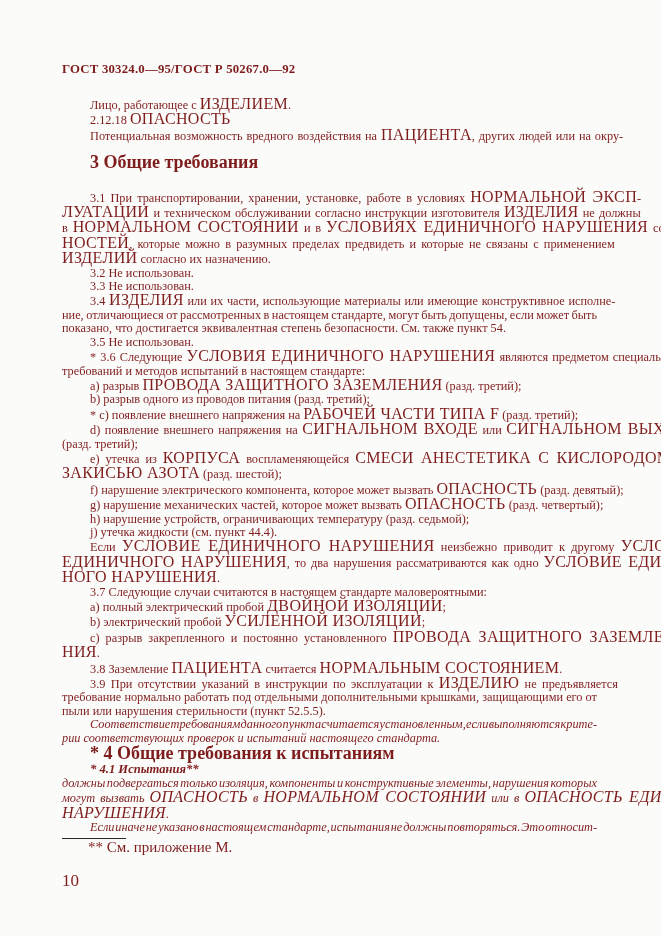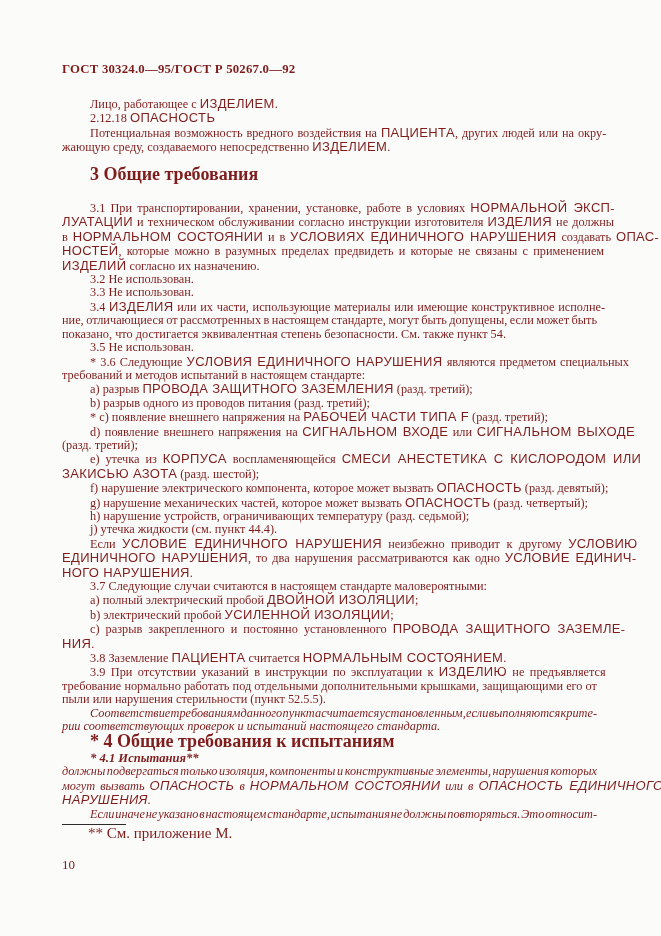--- a/index.html
+++ b/index.html
@@ -22,22 +22,22 @@
     letter-spacing:0.2px;
   }
   .block{margin:0;}
   .line{
     font-size:12.3px;
     line-height:13.4px;
     white-space:nowrap;
   }
   .line.ind{padding-left:28px;}
   .caps{
-    font-family:Liberation Sans, sans-serif;
-    font-size:13px;
+    font-family:Liberation Serif, serif;
+    font-size:16px;
     letter-spacing:0.35px;
   }
   .block.italic .line{font-style:italic;}
   .block.heading-major .line,
   .block.heading-chapter .line{
     font-weight:bold;font-size:18px;
   }
   .block.heading-sub .line{
     font-weight:bold;font-style:italic;font-size:12.6px;
   }
@@ -48,40 +48,39 @@
     margin-top:3px;
     width:64px;height:0;
     border-top:1.2px solid #2a2a2a;
   }
   .footnote{
     padding-left:26px;
     font-size:15px;line-height:13px;
     margin-top:2px;
   }
   .page-number{
-    font-size:13px;
+    font-size:17px;
     margin-top:17px;
   }
 </style>
 </head>
 <body>
 
 <div class="page">
   <div class="doc">
     <div class="doc-header">ГОСТ 30324.0—95/ГОСТ Р 50267.0—92</div>
     <div id="doc-body">
         <div class="block body">
           <div class="line ind"><span class="lt">Лицо, работающее с <span class="caps">ИЗДЕЛИЕМ</span>.</span></div>
         </div>
         <div class="block body">
           <div class="line ind"><span class="lt">2.12.18 <span class="caps">ОПАСНОСТЬ</span></span></div>
         </div>
         <div class="block body">
           <div class="line ind fill" style="word-spacing: 0.82px;"><span class="lt">Потенциальная возможность вредного воздействия на <span class="caps">ПАЦИЕНТА</span>, других людей или на окру-</span></div>
-          <div class="line"><span class="lt">жающую среду, создаваемого непосредственно <span class="caps">ИЗДЕЛИЕМ</span>.</span></div>
         </div>
         <div class="block heading-major">
           <div class="line ind"><span class="lt">3 Общие требования</span></div>
         </div>
         <div class="block body">
           <div class="line ind fill" style="word-spacing: 2.01px;"><span class="lt">3.1 При транспортировании, хранении, установке, работе в условиях <span class="caps">НОРМАЛЬНОЙ ЭКСП</span>-</span></div>
           <div class="line fill" style="word-spacing: 1.12px;"><span class="lt"><span class="caps">ЛУАТАЦИИ</span> и техническом обслуживании согласно инструкции изготовителя <span class="caps">ИЗДЕЛИЯ</span> не должны</span></div>
           <div class="line fill" style="word-spacing: 1.79px;"><span class="lt">в <span class="caps">НОРМАЛЬНОМ СОСТОЯНИИ</span> и в <span class="caps">УСЛОВИЯХ ЕДИНИЧНОГО НАРУШЕНИЯ</span> создавать <span class="caps">ОПАС</span>-</span></div>
           <div class="line fill" style="word-spacing: 2.09px;"><span class="lt"><span class="caps">НОСТЕЙ</span>, которые можно в разумных пределах предвидеть и которые не связаны с применением</span></div>
           <div class="line"><span class="lt"><span class="caps">ИЗДЕЛИЙ</span> согласно их назначению.</span></div>

